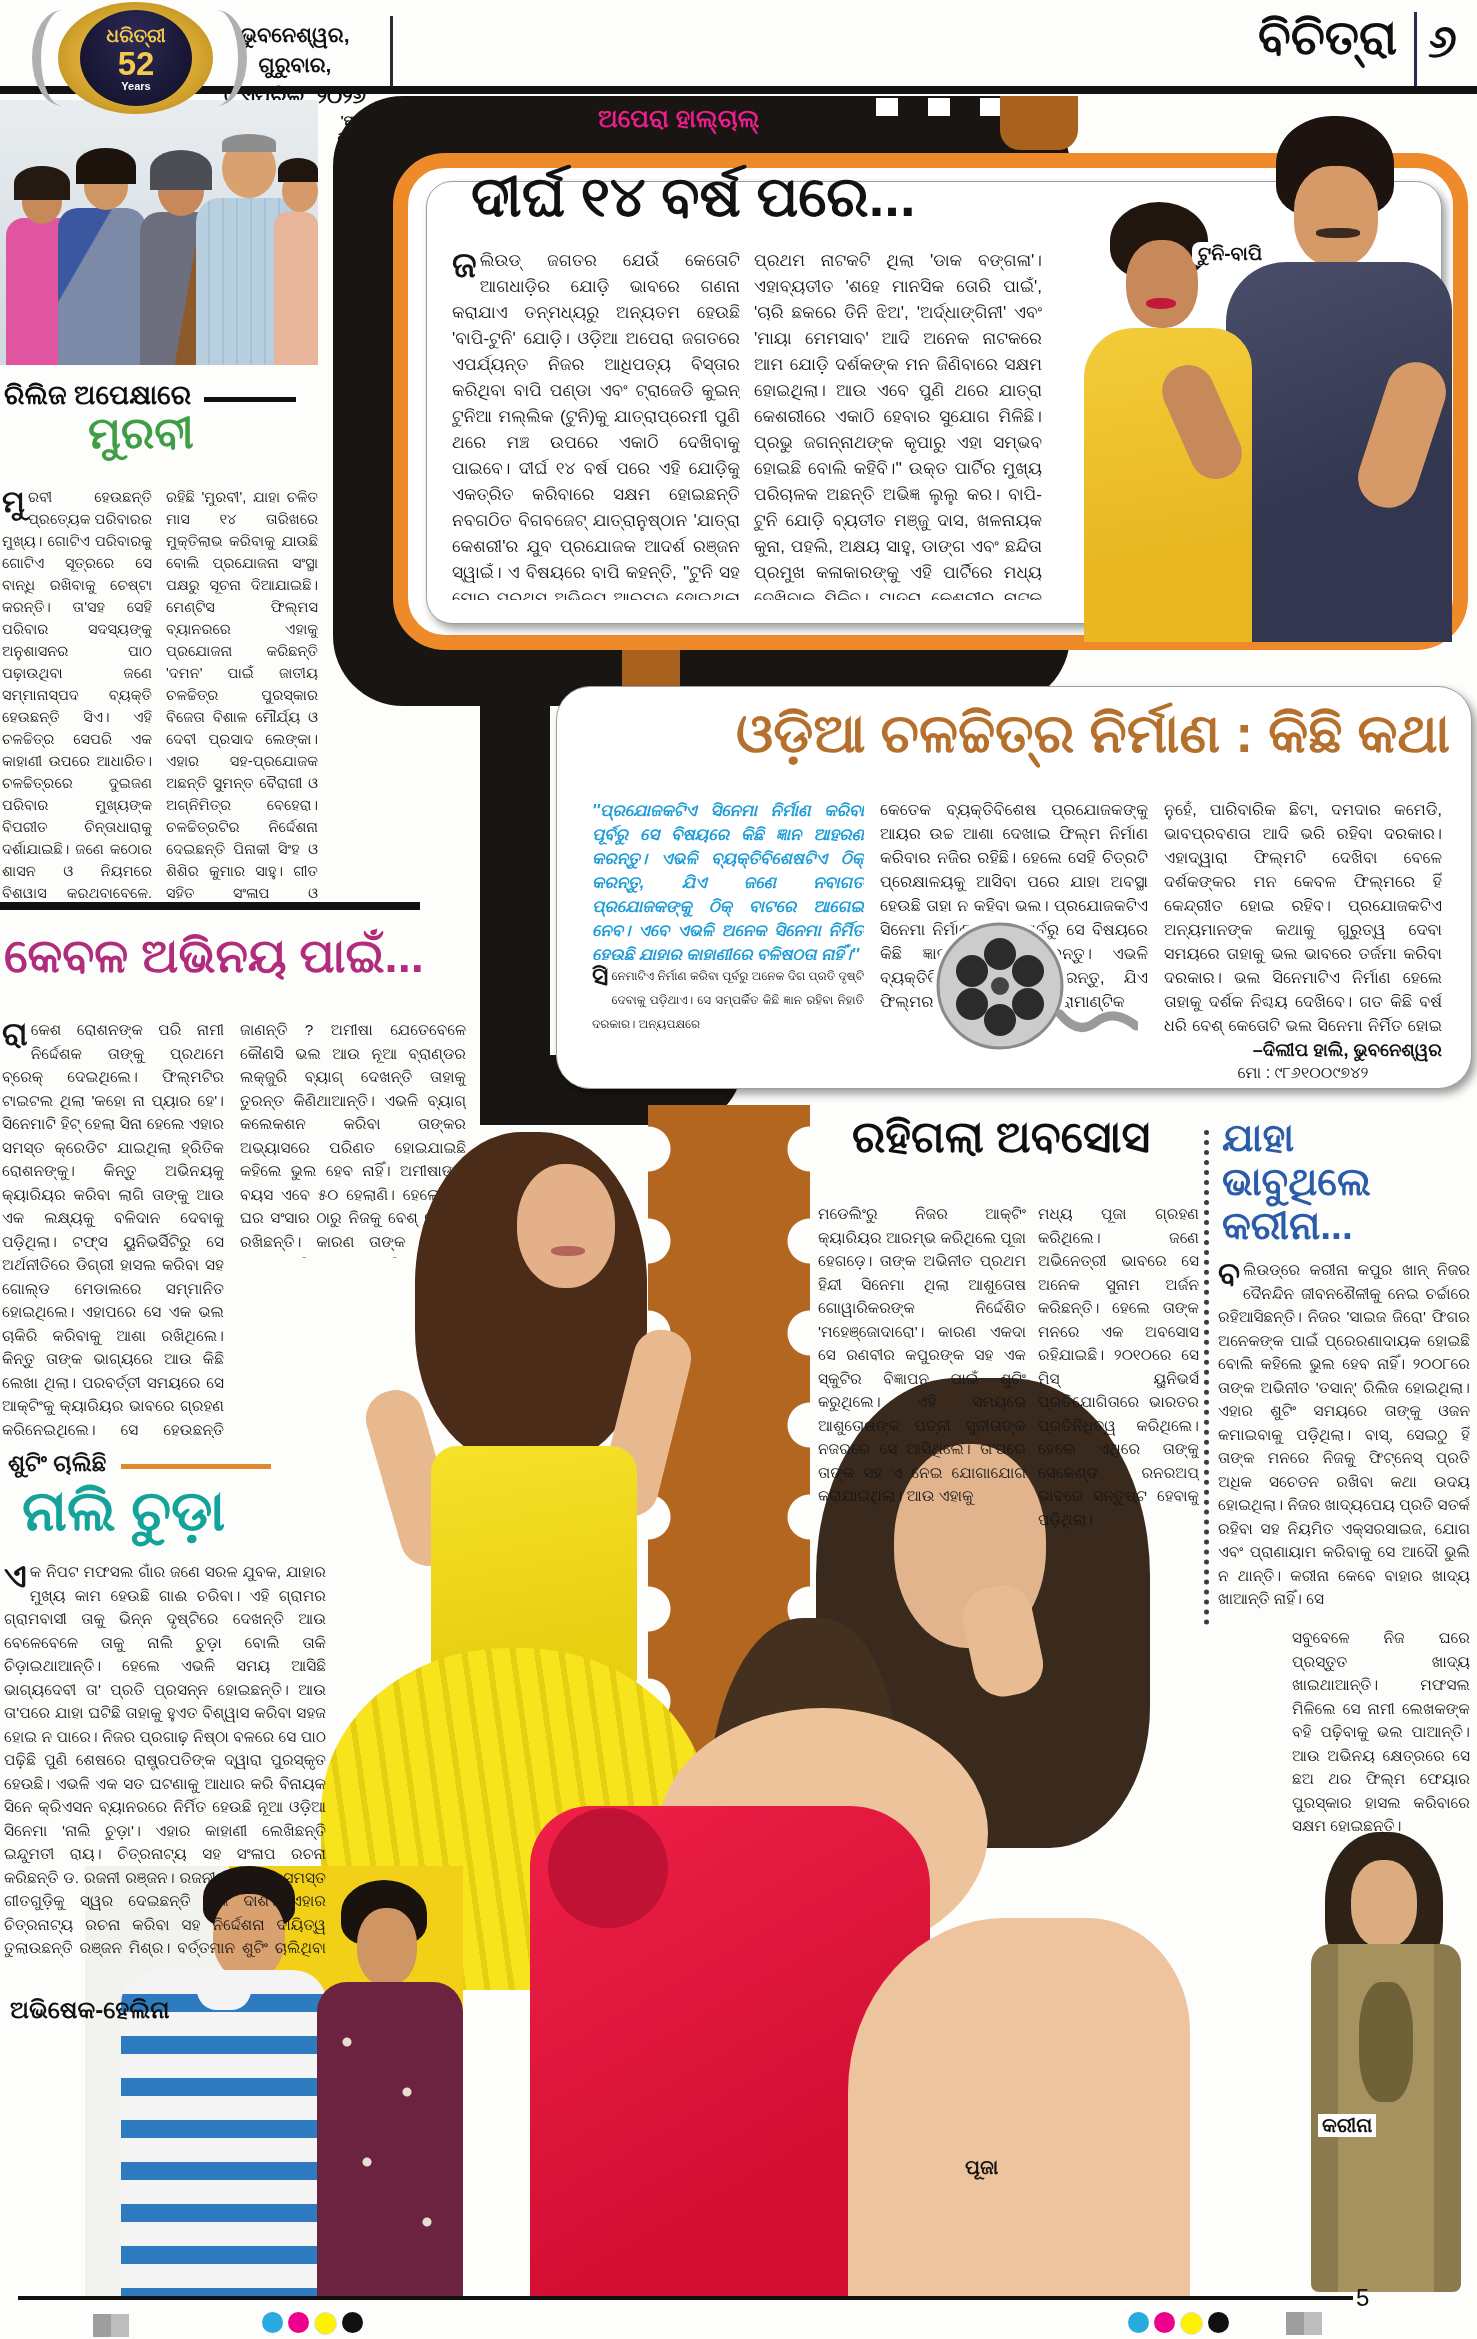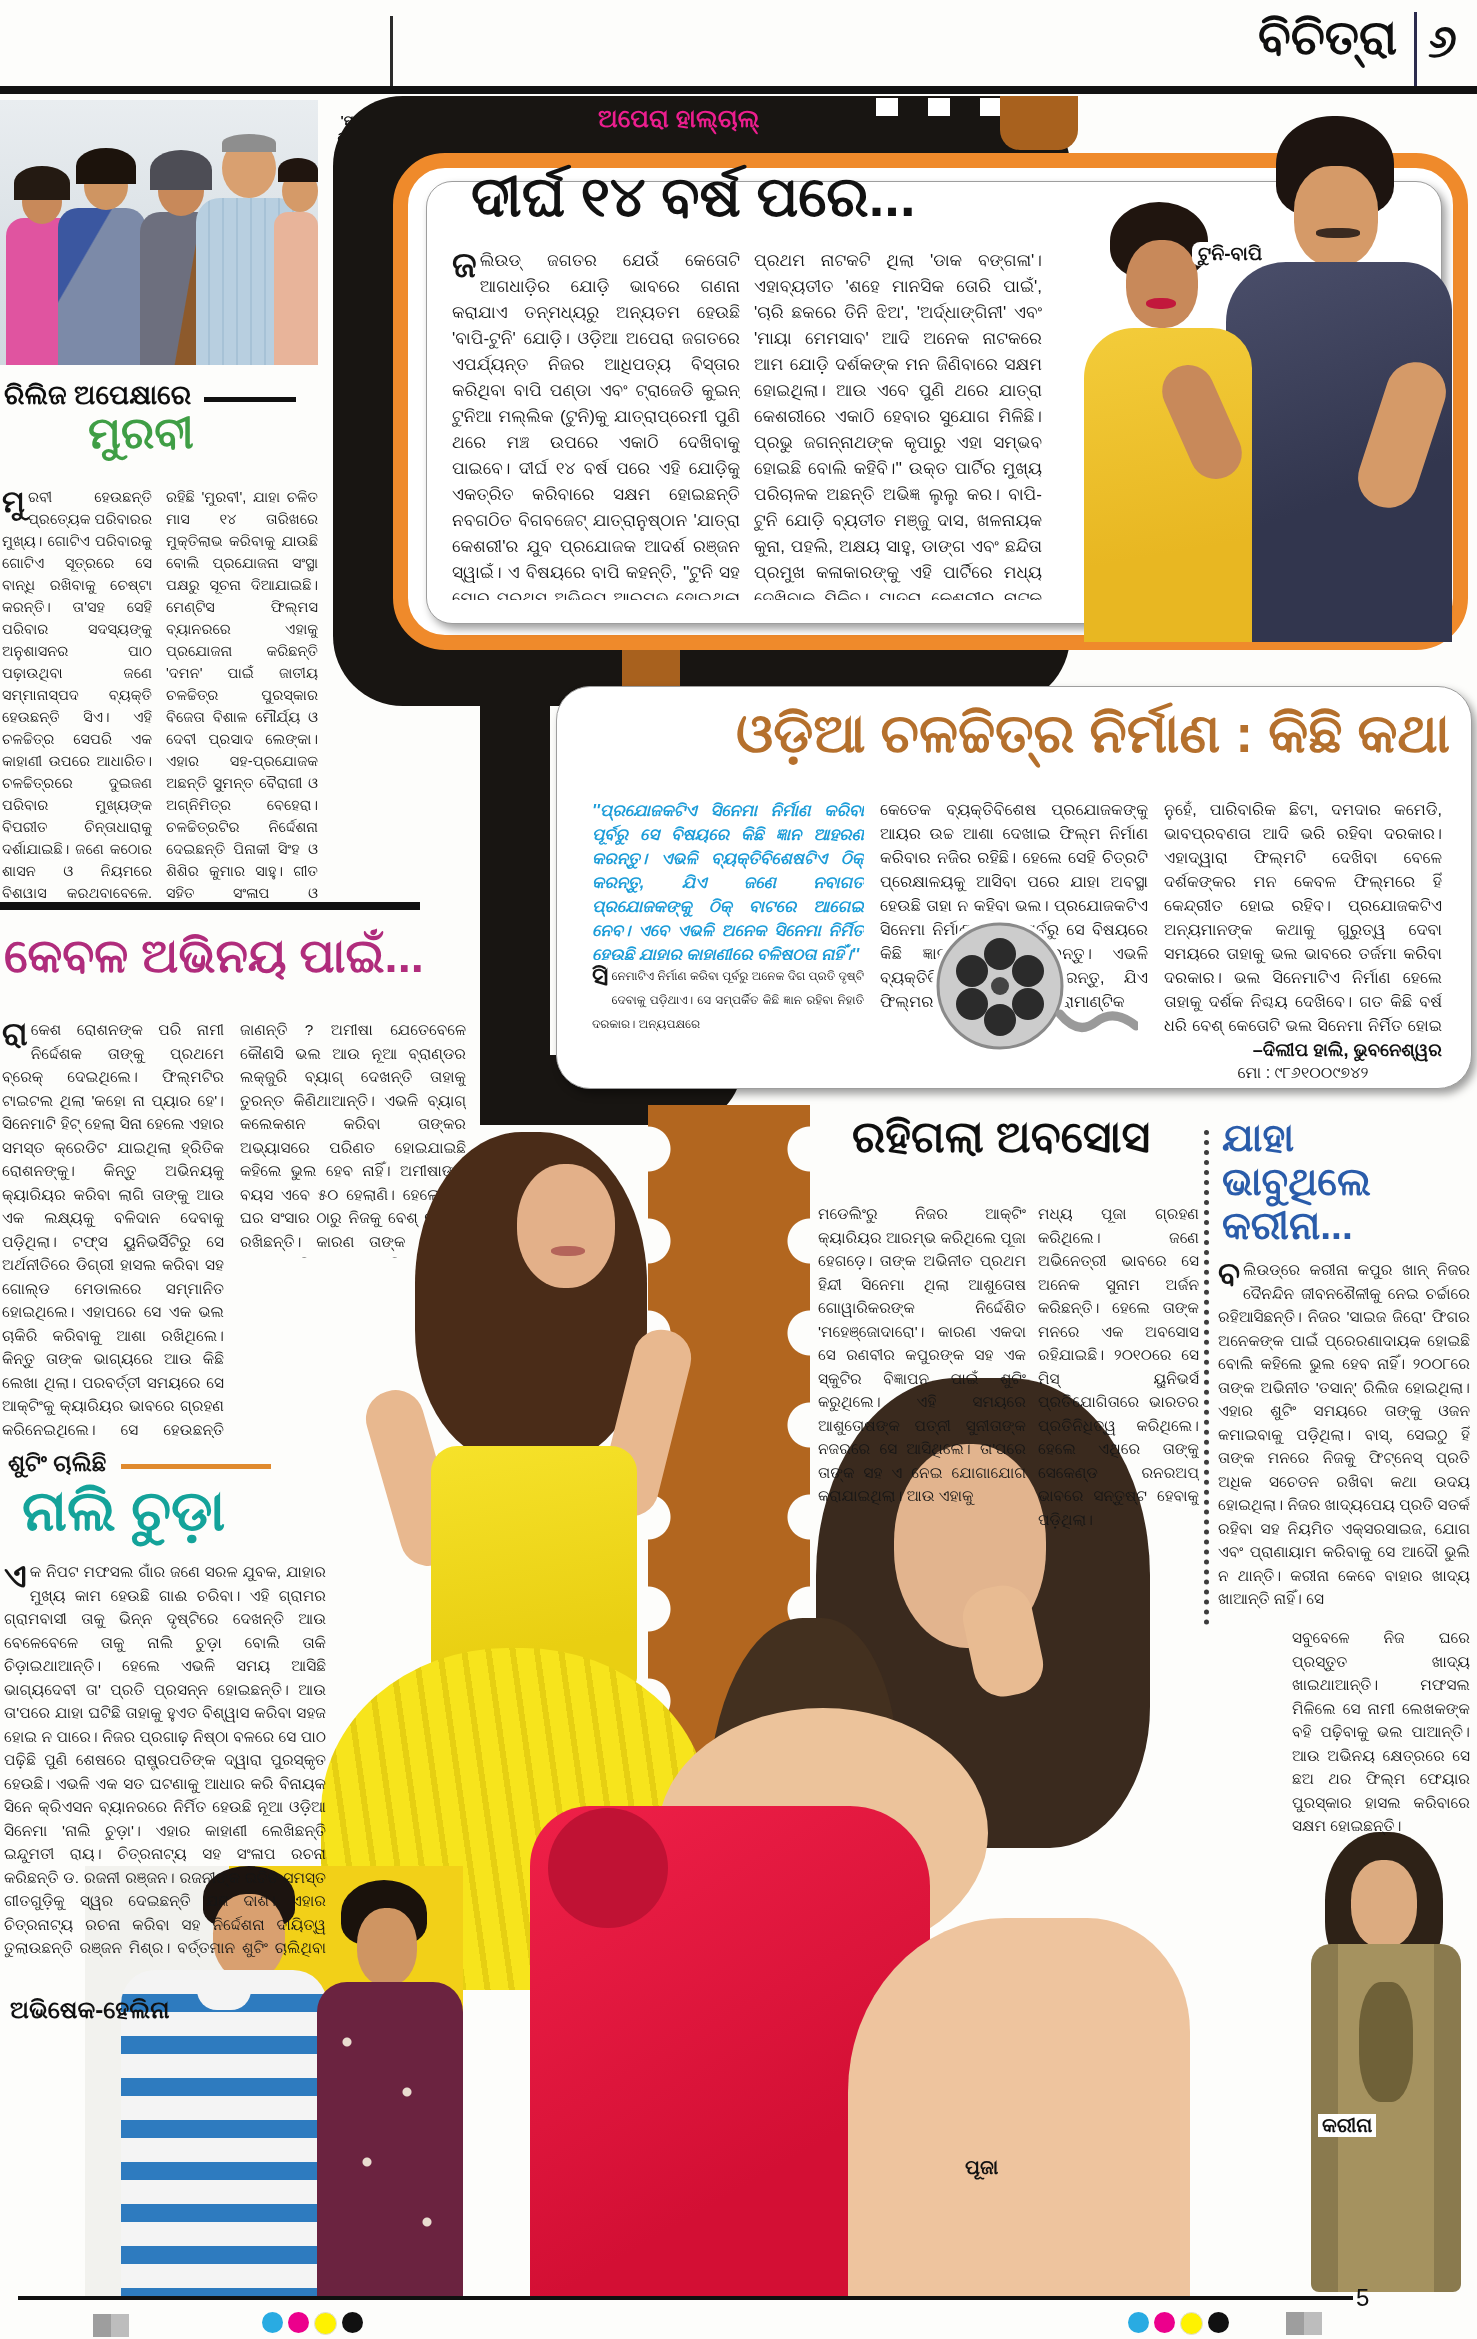--- a/index.html
+++ b/index.html
@@ -32,20 +32,34 @@
   .regsq div{width:18px;height:23px;}
   .dots{position:absolute;display:flex;gap:5px;}
   .dots div{width:21px;height:21px;border-radius:50%;}
 </style>
 </head>
 <body>
 
 <div id="page">
 
   <div class="abs" style="left:0;top:0;width:1477px;height:96px;">
+    <div class="abs" style="left:28px;top:2px;width:215px;height:112px;z-index:6;">
+      <div class="badge-oval" style="left:4px;top:8px;width:52px;height:96px;border-left:9px solid #b0b0b0;border-radius:50%;"></div>
+      <div class="badge-oval" style="left:158px;top:8px;width:52px;height:96px;border-right:9px solid #b0b0b0;border-radius:50%;"></div>
+      <div class="badge-oval" style="left:30px;top:0;width:155px;height:112px;background:radial-gradient(ellipse at center,#f6d774 0%,#d8a931 55%,#b07f1a 100%);"></div>
+      <div class="badge-oval" style="left:52px;top:8px;width:112px;height:96px;background:radial-gradient(ellipse at 50% 30%,#2c2a55 0%,#15132e 80%);display:flex;flex-direction:column;align-items:center;justify-content:center;color:#f3c94e;">
+        <div style="font-size:19px;font-weight:800;">ଧରିତ୍ରୀ</div>
+        <div style="font-size:33px;font-weight:800;line-height:1;">52</div>
+        <div style="font-size:11px;color:#fff;font-weight:700;">Years</div>
+      </div>
+    </div>
+    <div class="abs" style="left:205px;top:20px;width:180px;text-align:center;font-weight:700;font-size:21px;line-height:1.45;color:#101010;">
+      <div>ଭୁବନେଶ୍ୱର, ଗୁରୁବାର,</div>
+      <div>୯ ଏପ୍ରିଲ, ୨୦୨୬</div>
+    </div>
     <div class="abs" style="left:390px;top:16px;width:2.5px;height:70px;background:#2b2b2b;"></div>
     <div class="abs hl" style="left:1258px;top:10px;font-size:48px;color:#101010;">ବିଚିତ୍ରା</div>
     <div class="abs" style="left:1414px;top:12px;width:3px;height:74px;background:#2b2b4d;"></div>
     <div class="abs hl" style="left:1428px;top:14px;font-size:46px;color:#101010;">୬</div>
     <div class="mast-rule"></div>
   </div>
 
   <div class="photo" style="left:0;top:100px;width:318px;height:265px;background:linear-gradient(180deg,#e9edf0 0%,#cfd8de 100%);z-index:2;">
     <div class="shape" style="left:6px;top:118px;width:72px;height:147px;background:#e054a0;border-radius:18px 18px 0 0;"></div>
     <div class="shape" style="left:22px;top:80px;width:40px;height:44px;background:#c8895a;border-radius:50%;"></div>

